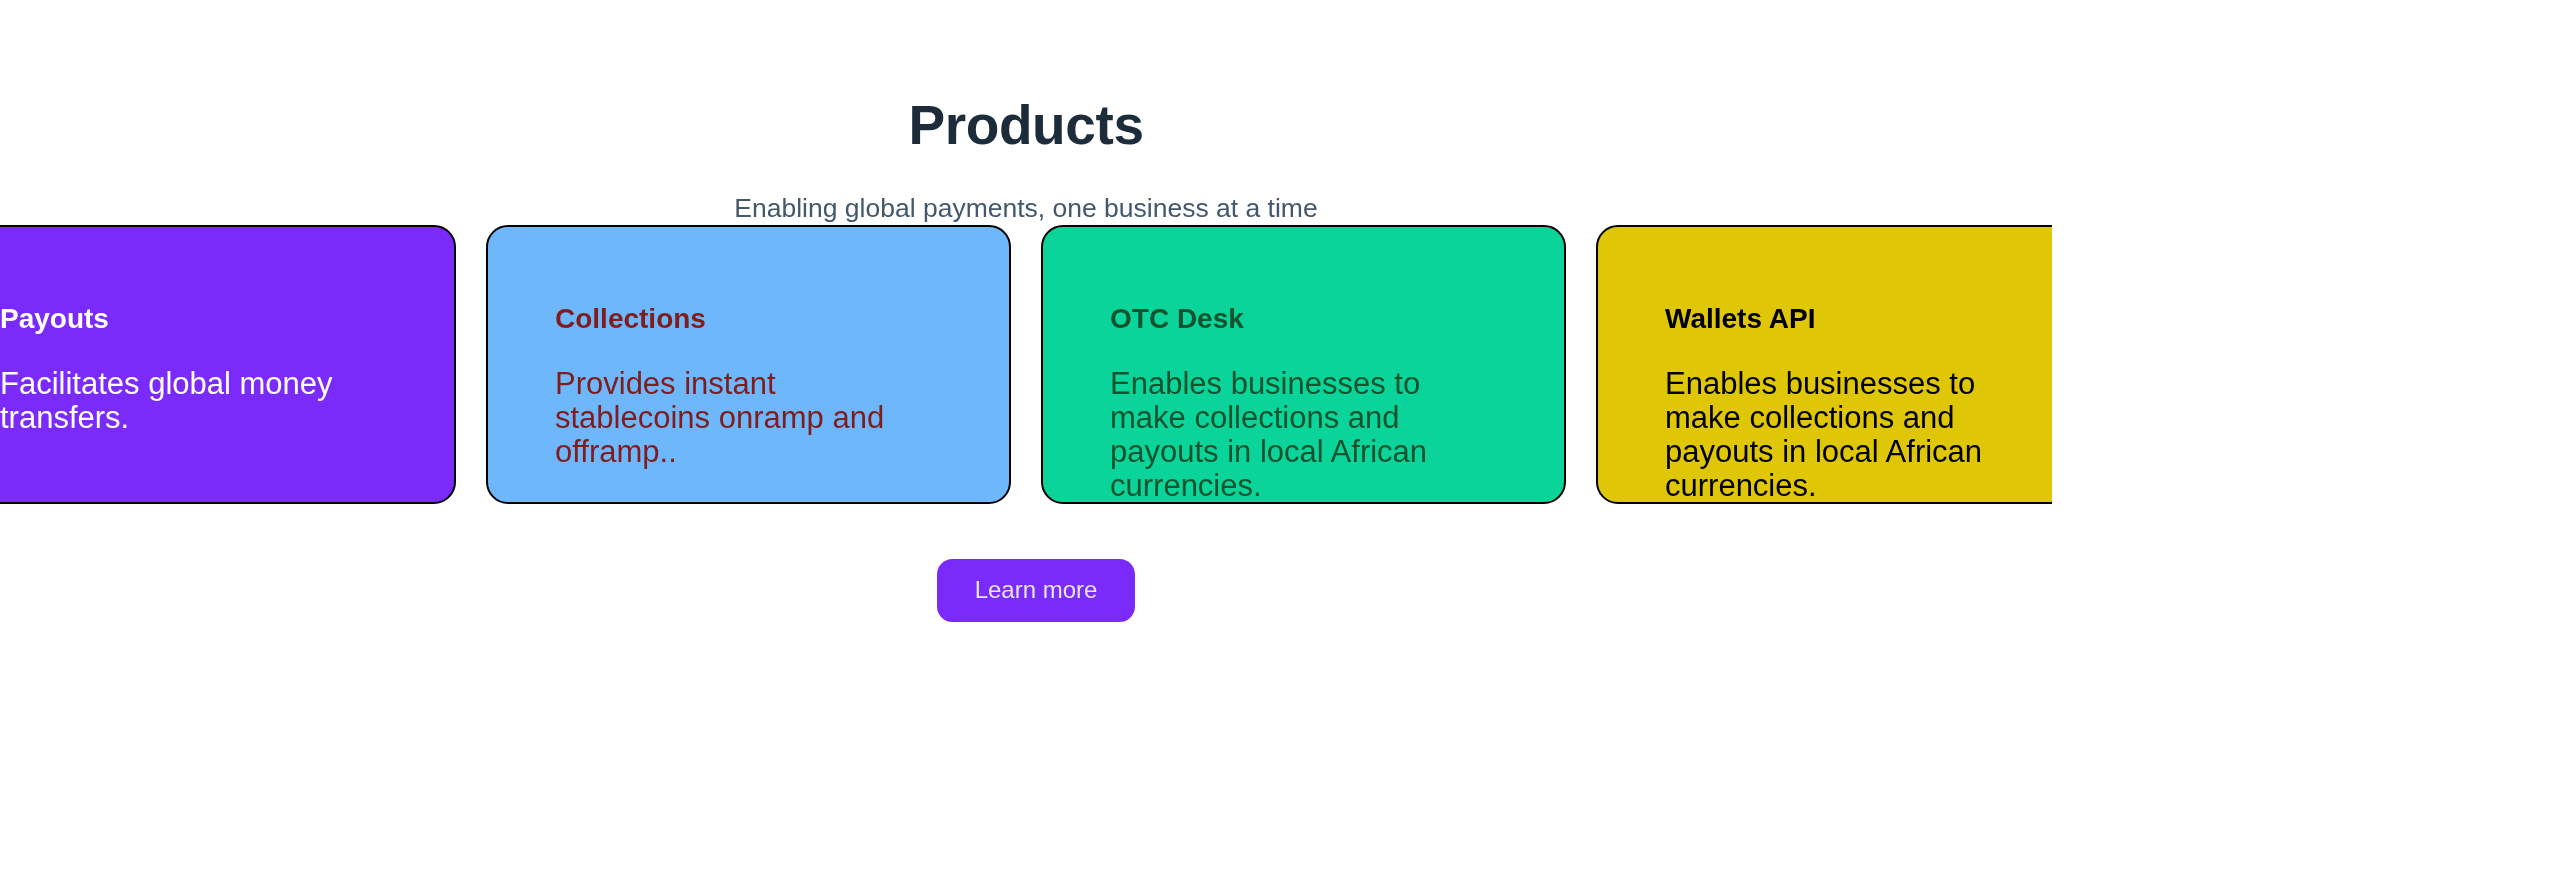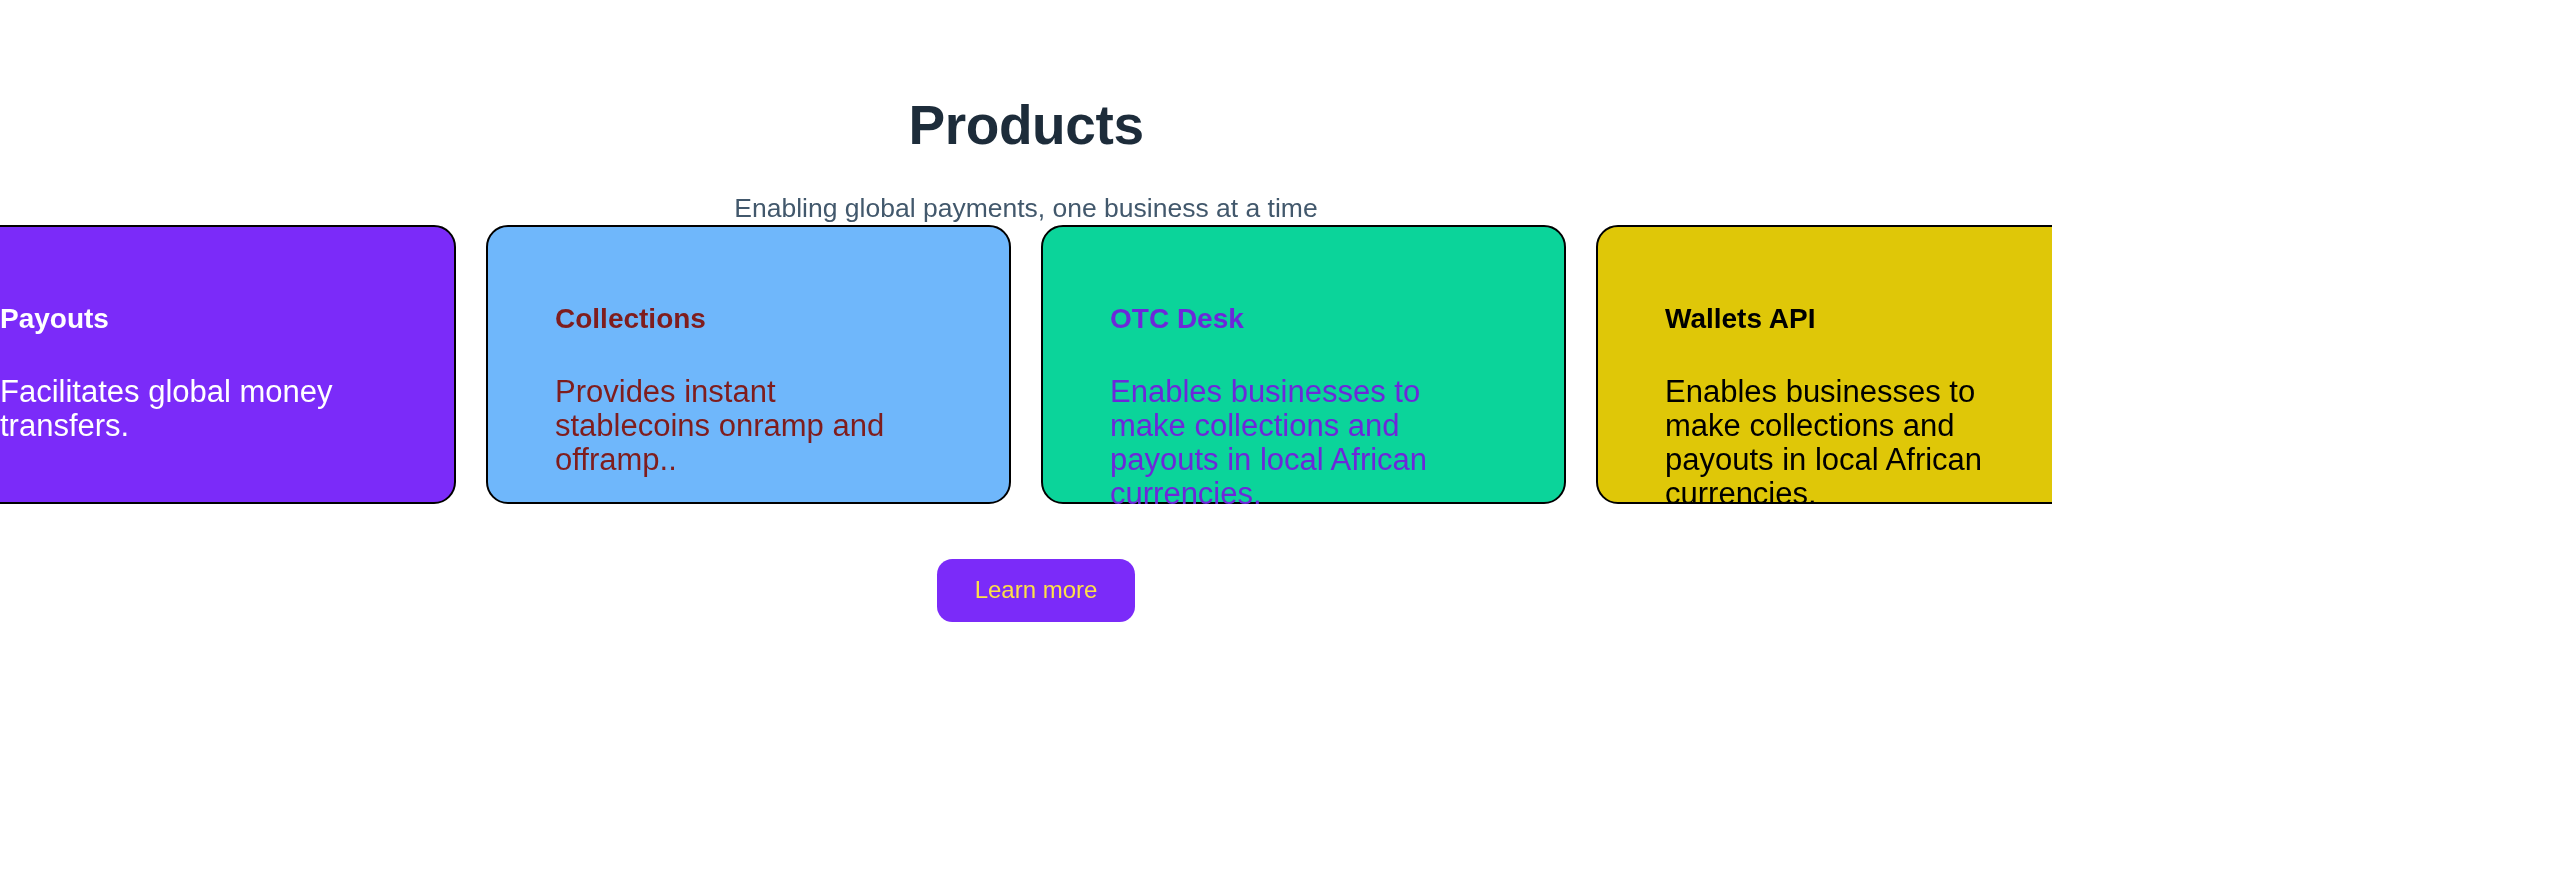--- a/index.html
+++ b/index.html
@@ -46,21 +46,21 @@
     border-radius: 22px;
     padding: 75px 74px 0 67px;
     text-align: left;
     flex: 0 0 auto;
   }
 
   .card-title {
     font-size: 28px;
     line-height: 34px;
     font-weight: 700;
-    margin-bottom: 39px;
+    margin-bottom: 31px;
   }
 
   .card-desc {
     font-size: 31px;
     line-height: 34px;
     font-weight: 400;
   }
 
   .cta-row { margin-top: 55px; }
 
@@ -90,30 +90,30 @@
     <div class="card" style="background: rgb(123, 43, 249); color: rgb(255, 255, 255);">
       <h2 class="card-title">Payouts</h2>
       <p class="card-desc">Facilitates global money transfers.</p>
     </div>
 
     <div class="card" style="background: rgb(111, 183, 251); color: #7f1d1d;">
       <h2 class="card-title">Collections</h2>
       <p class="card-desc">Provides instant stablecoins onramp and offramp..</p>
     </div>
 
-    <div class="card" style="background: rgb(11, 212, 154); color: #6d28d9;">
+    <div class="card" style="background: rgb(11, 212, 154); color: #14532d;">
       <h2 class="card-title">OTC Desk</h2>
       <p class="card-desc">Enables businesses to make collections and payouts in local African currencies.</p>
     </div>
 
     <div class="card" style="background: rgb(223, 199, 8); color: #000000;">
       <h2 class="card-title">Wallets API</h2>
       <p class="card-desc">Enables businesses to make collections and payouts in local African currencies.</p>
     </div>
 
   </div>
 
   <div class="cta-row">
-    <button class="cta-button" style="background: rgb(123, 43, 249); color: #fde047; margin-left: 20px;">Learn more</button>
+    <button class="cta-button" style="background: rgb(123, 43, 249); color: #e5e5e5; margin-left: 20px;">Learn more</button>
   </div>
 
 </div>
 
 
 </body></html>

